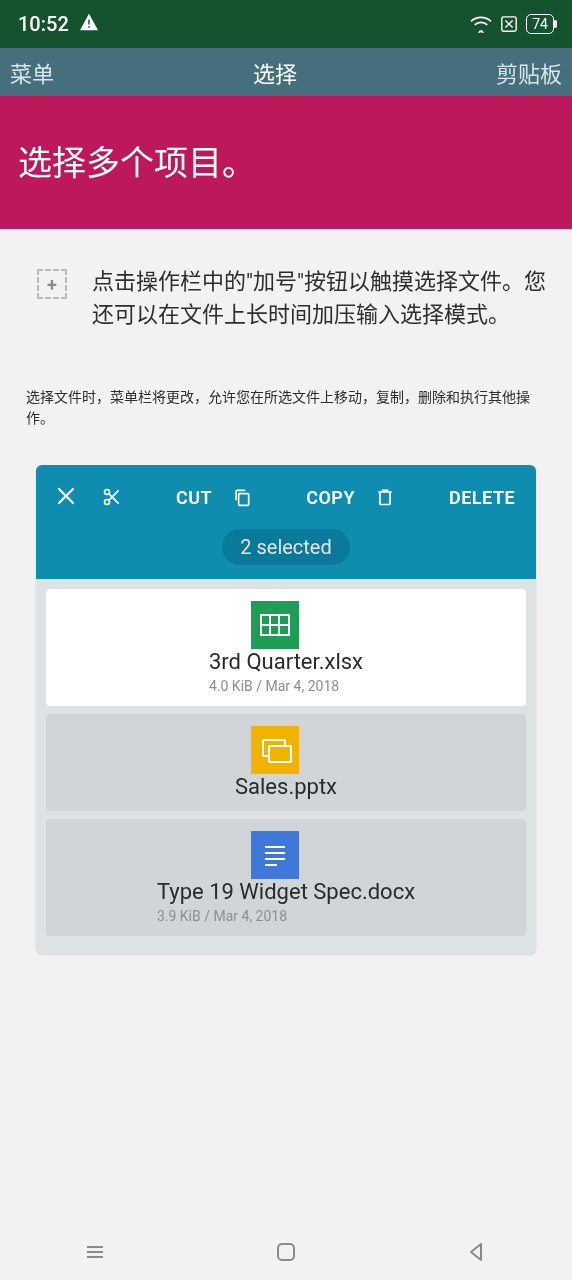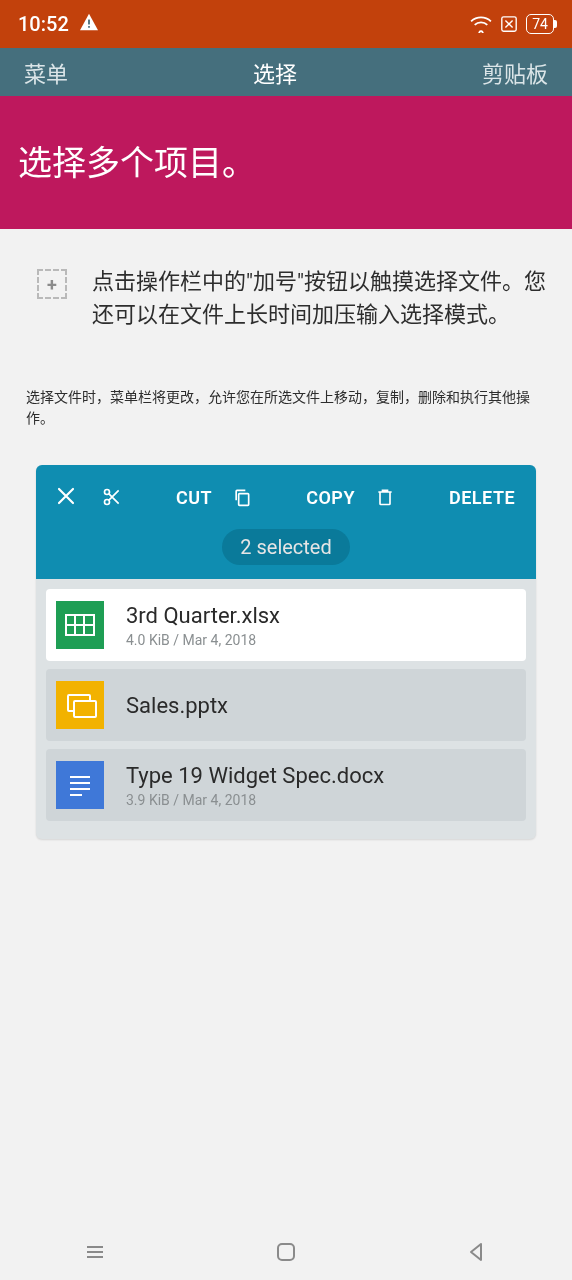--- a/index.html
+++ b/index.html
@@ -6,21 +6,21 @@
 body {
   width: 572px;
   height: 1280px;
   background: #f2f2f2;
   font-family: -apple-system, "Segoe UI", Roboto, "Noto Sans CJK SC", "Microsoft YaHei", sans-serif;
   overflow: hidden;
   position: relative;
 }
 .statusbar {
   height: 48px;
-  background: #c2410c;
+  background: #14532d;
   color: #fff;
   display: flex;
   align-items: center;
   padding: 0 18px;
   font-size: 20px;
 }
 .statusbar .time { font-weight: 500; }
 .statusbar .warn { margin-left: 10px; }
 .statusbar .spacer { flex: 1; }
 .statusbar .ic { margin-left: 8px; display:inline-flex; align-items:center;}
@@ -28,21 +28,21 @@
   border: 1.5px solid #fff; border-radius: 5px; padding:1px 5px; font-size:14px; margin-left:8px;
   display:inline-flex; align-items:center; position:relative;
 }
 .batt::after{content:""; position:absolute; right:-4px; top:5px; width:3px; height:8px; background:#fff; border-radius:0 2px 2px 0;}
 .navbar {
   height: 48px;
   background: #456f7d;
   color: #dbe5e8;
   display: flex;
   align-items: center;
-  padding: 0 24px;
+  padding: 0 10px;
   font-size: 22px;
 }
 .navbar .left { }
 .navbar .center { flex:1; text-align:center; color:#fff; }
 .navbar .right { }
 .header-banner {
   background: #be185d;
   color: #fff;
   padding: 40px 18px 44px;
   font-size: 34px;
@@ -87,20 +87,21 @@
   border-radius: 18px;
   padding: 6px 18px;
   font-size:20px;
 }
 .filelist { padding: 10px; }
 .file {
   display:flex; align-items:center;
   padding: 12px 10px;
   border-radius:4px;
   margin-bottom: 8px;
+  flex-direction: column;
 }
 .file.unselected { background:#ffffff; }
 .file.selected { background:#cfd5d8; }
 .ficon {
   width: 48px; height: 48px; border-radius:3px;
   display:flex; align-items:center; justify-content:center;
   margin-right: 22px;
   flex-shrink:0;
 }
 .ficon svg { width:100%; height:100%;}

